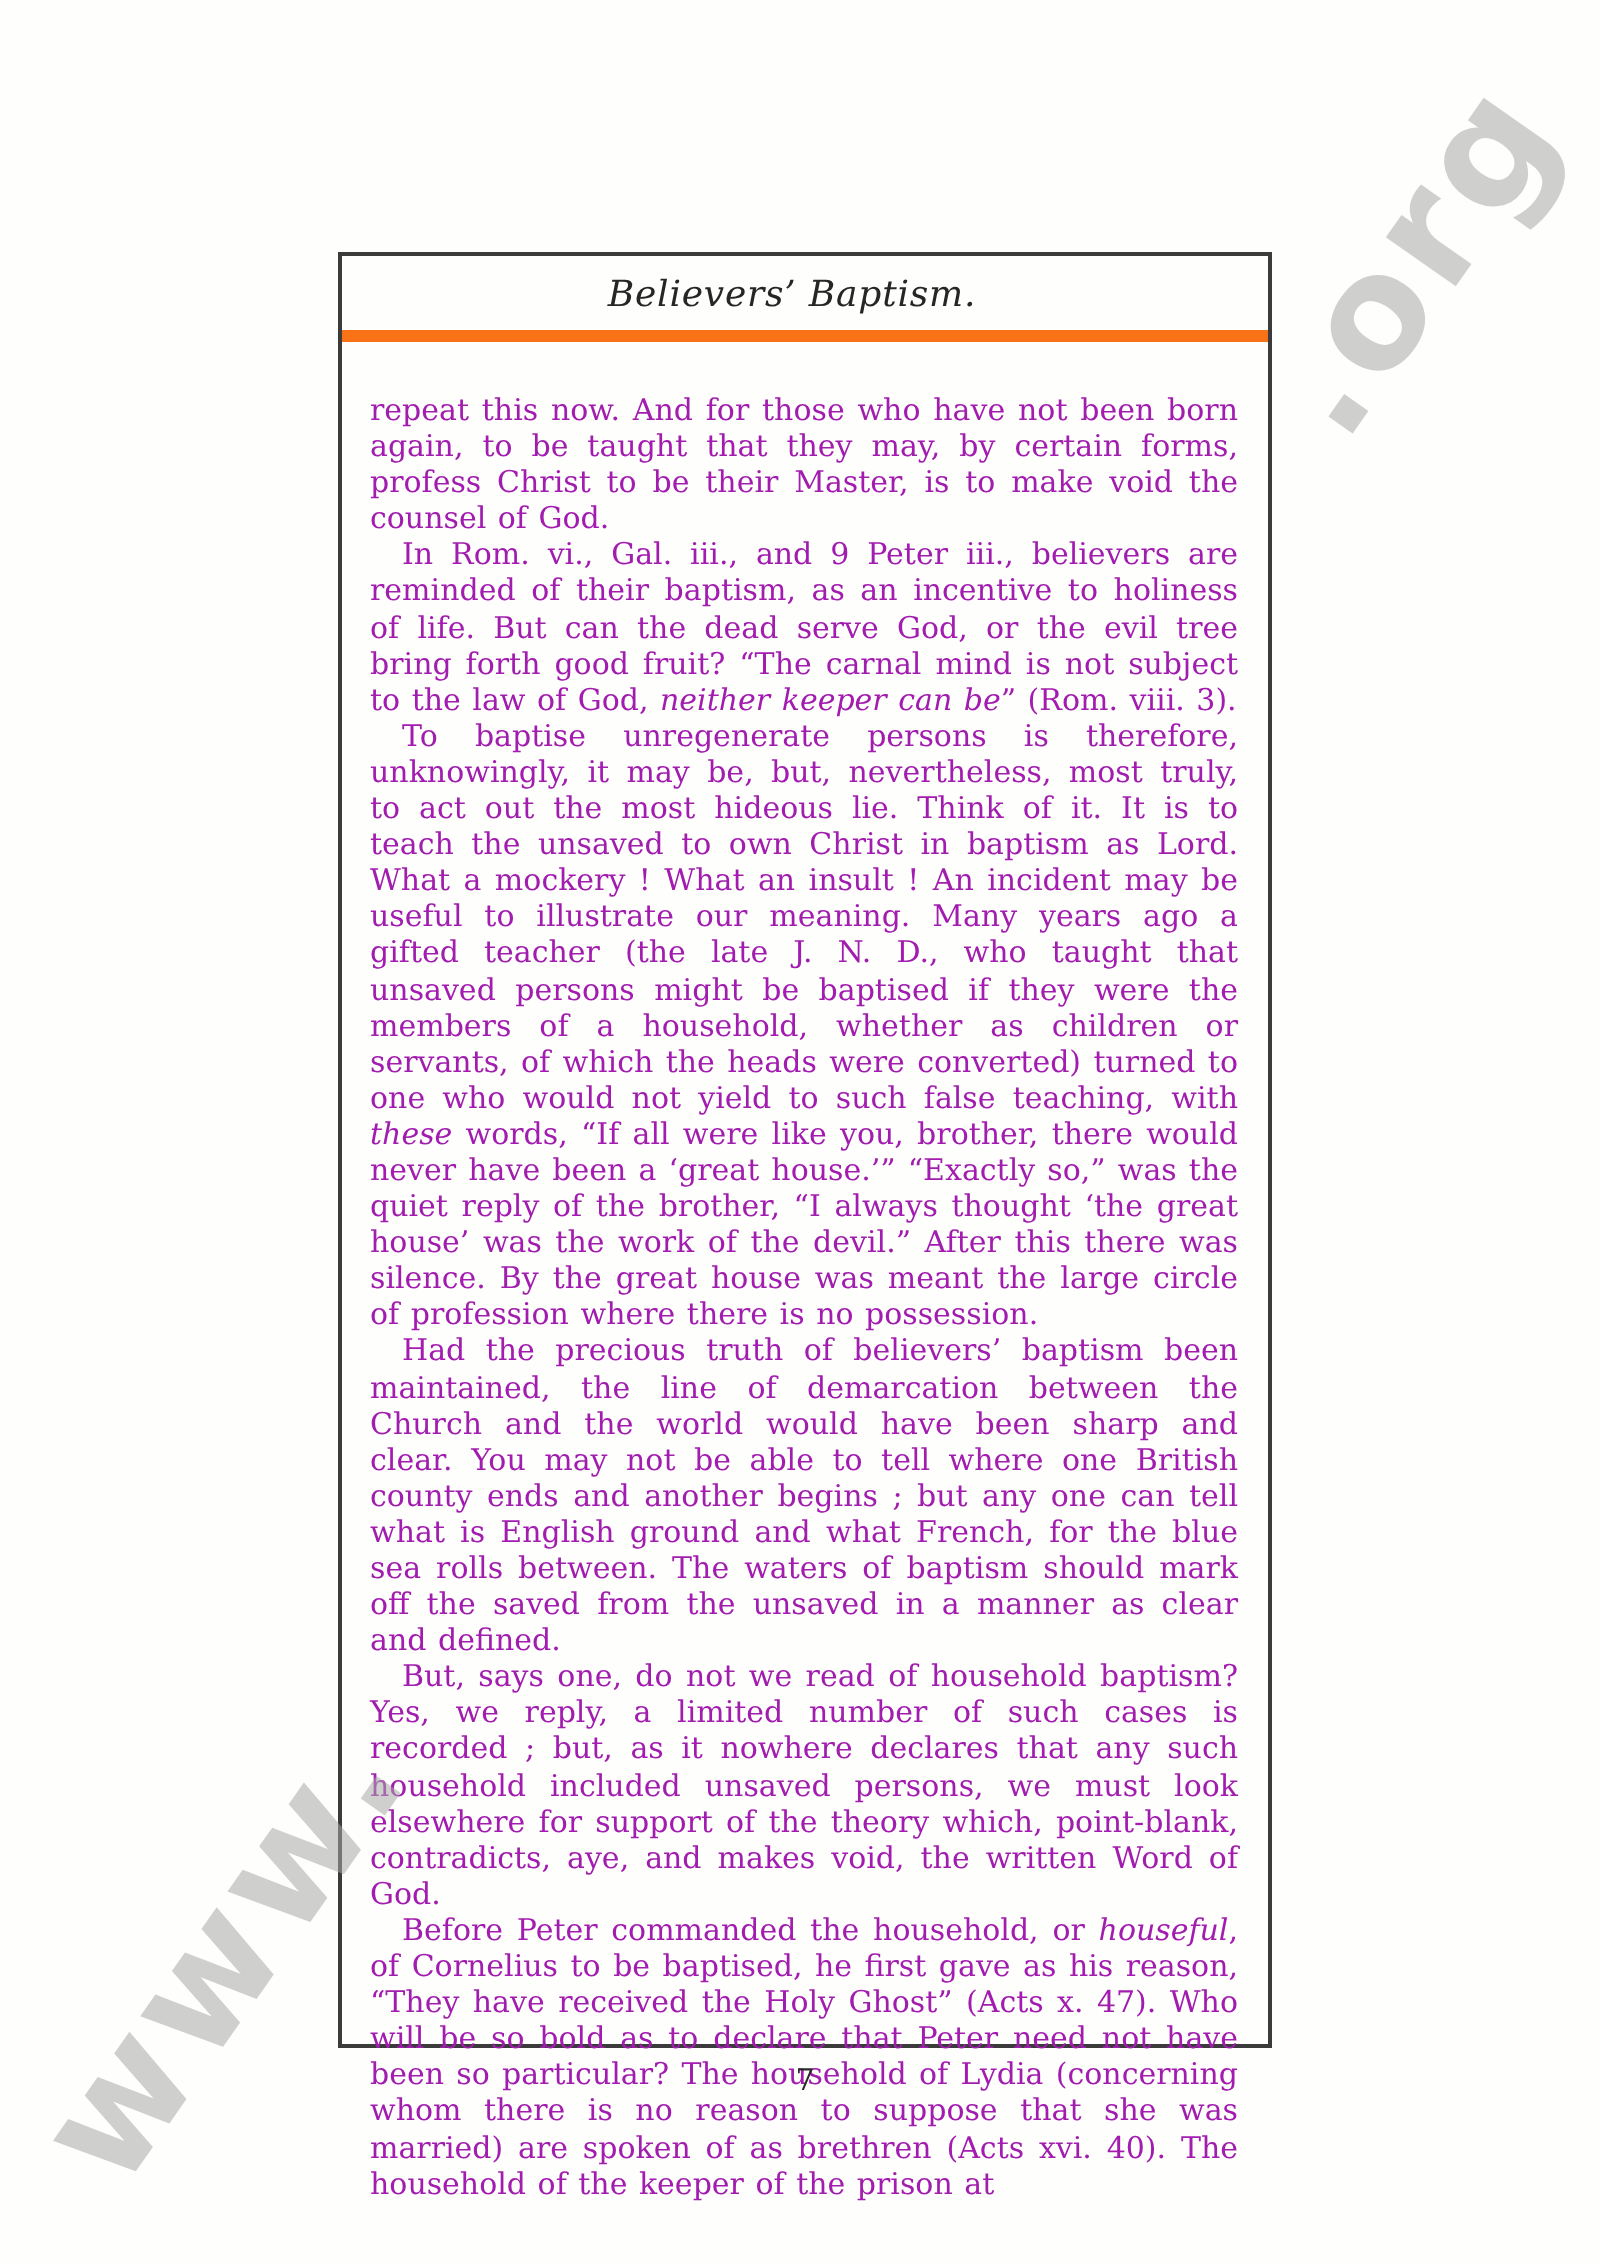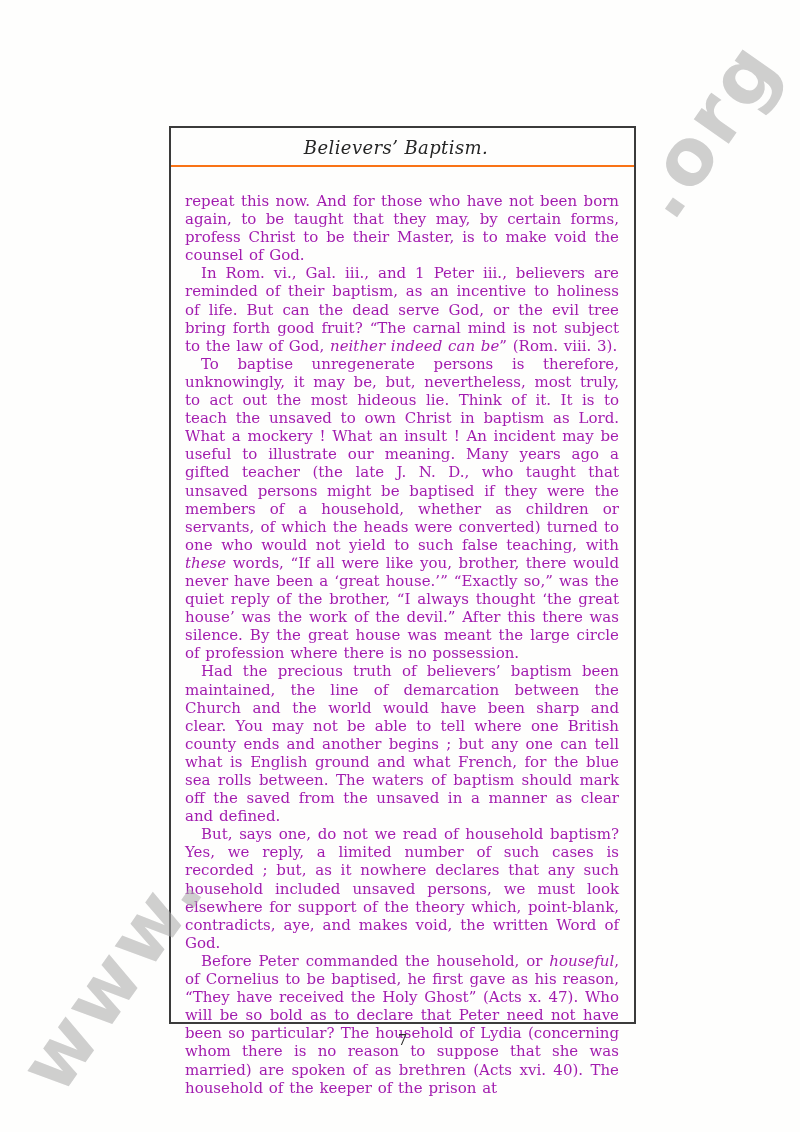--- a/index.html
+++ b/index.html
@@ -43,21 +43,21 @@
     z-index: 2;
   }
   .running-head {
     width: 100%;
     box-sizing: border-box;
     text-align: center;
     font-style: italic;
     font-size: 18px;
     color: #262626;
     padding: 9px 13px 7px 0;
-    border-bottom: 2px solid #f97316;
+    border-bottom: 6px solid #f97316;
     letter-spacing: 0.4px;
   }
   .text-body {
     box-sizing: border-box;
     padding: 25px 15px 0 14px;
     font-size: 15px;
     line-height: 18.1px;
     text-align: justify;
     color: #a21caf;
     word-spacing: 1px;
@@ -90,21 +90,21 @@
 
   <div class="watermark">www.                          .org</div>
 
   <div class="frame">
 
     <div class="running-head">Believers’ Baptism.</div>
 
     <div class="text-body">
 
     <p class="para"><span>repeat this now. And for those who have not been born again, to be taught that they may, by certain forms, profess Christ to be their Master, is to make void the counsel of God.</span></p>
-        <p class="para indent"><span>In Rom. vi., Gal. iii., and 1 Peter iii., believers are reminded of their baptism, as an incentive to holiness of life. But can the dead serve God, or the evil tree bring forth good fruit? “The carnal mind is not subject to the law of God, </span><span class="italic">neither indeed can be</span><span>” (Rom. viii. 3).</span></p>
+        <p class="para indent"><span>In Rom. vi., Gal. iii., and 9 Peter iii., believers are reminded of their baptism, as an incentive to holiness of life. But can the dead serve God, or the evil tree bring forth good fruit? “The carnal mind is not subject to the law of God, </span><span class="italic">neither keeper can be</span><span>” (Rom. viii. 3).</span></p>
         <p class="para indent"><span>To baptise unregenerate persons is therefore, unknowingly, it may be, but, nevertheless, most truly, to act out the most hideous lie. Think of it. It is to teach the unsaved to own Christ in baptism as Lord. What a mockery ! What an insult ! An incident may be useful to illustrate our meaning. Many years ago a gifted teacher (the late J. N. D., who taught that unsaved persons might be baptised if they were the members of a household, whether as children or servants, of which the heads were converted) turned to one who would not yield to such false teaching, with </span><span class="italic">these</span><span> words, “If all were like you, brother, there would never have been a ‘great house.’” “Exactly so,” was the quiet reply of the brother, “I always thought ‘the great house’ was the work of the devil.” After this there was silence. By the great house was meant the large circle of profession where there is no possession.</span></p>
         <p class="para indent"><span>Had the precious truth of believers’ baptism been maintained, the line of demarcation between the Church and the world would have been sharp and clear. You may not be able to tell where one British county ends and another begins ; but any one can tell what is English ground and what French, for the blue sea rolls between. The waters of baptism should mark off the saved from the unsaved in a manner as clear and defined.</span></p>
         <p class="para indent"><span>But, says one, do not we read of household baptism? Yes, we reply, a limited number of such cases is recorded ; but, as it nowhere declares that any such household included unsaved persons, we must look elsewhere for support of the theory which, point-blank, contradicts, aye, and makes void, the written Word of God.</span></p>
         <p class="para indent"><span>Before Peter commanded the household, or </span><span class="italic">houseful</span><span>, of Cornelius to be baptised, he first gave as his reason, “They have received the Holy Ghost” (Acts x. 47). Who will be so bold as to declare that Peter need not have been so particular? The household of Lydia (concerning whom there is no reason to suppose that she was married) are spoken of as brethren (Acts xvi. 40). The household of the keeper of the prison at</span></p>
       </div>
 
   </div>
 
   <div class="page-number">7</div>
 

